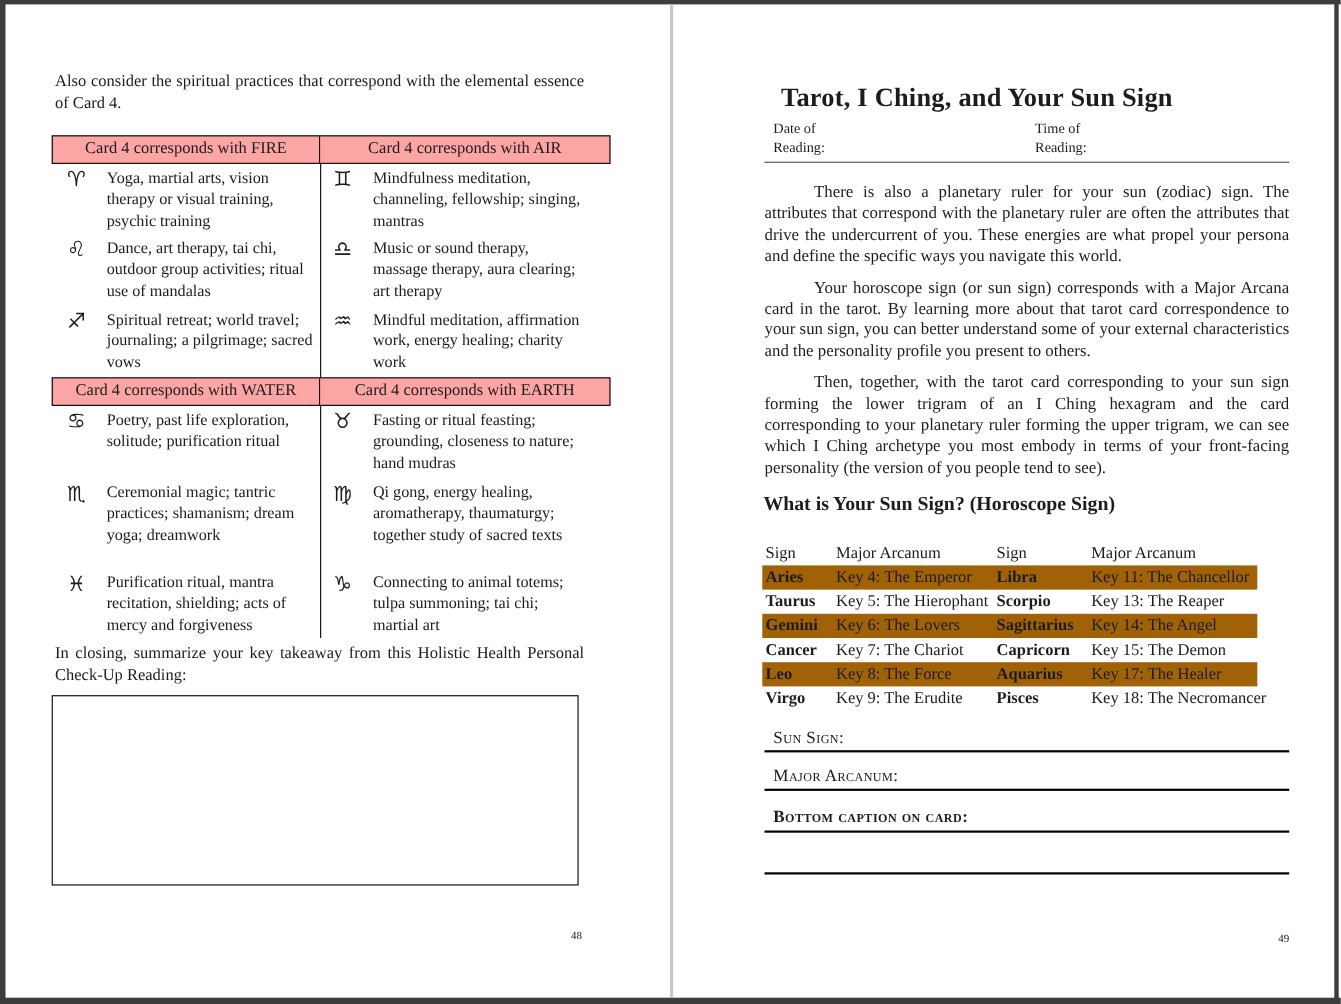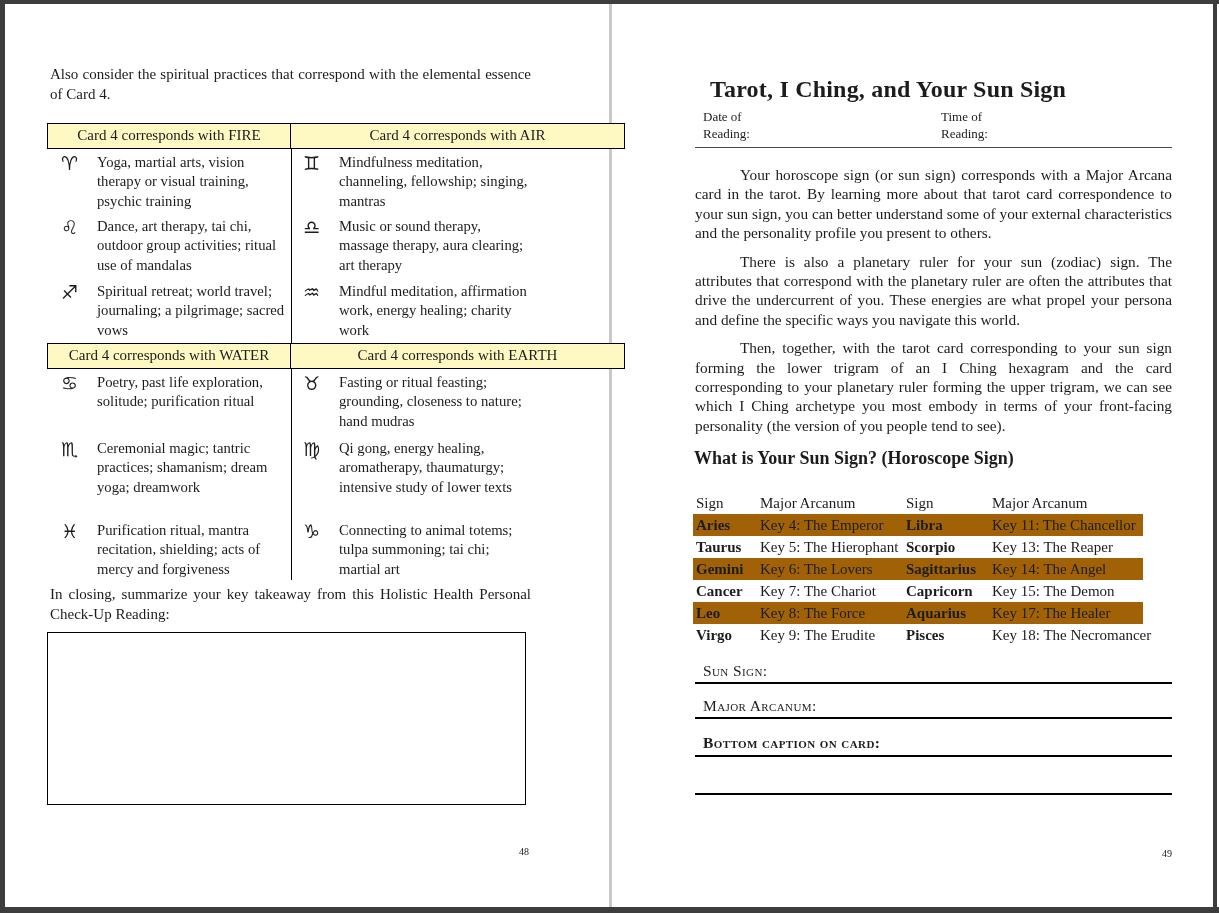--- a/index.html
+++ b/index.html
@@ -9,21 +9,21 @@
   .bar-top{left:0;top:0;width:1219px;height:4px;}
   .bar-bottom{left:0;top:907px;width:1219px;height:6px;}
   .bar-left{left:0;top:0;width:5px;height:913px;}
   .bar-right{left:1213px;top:0;width:4px;height:913px;}
   .page-divider{position:absolute;left:609px;top:4px;width:3px;height:903px;background:#c9c9c9;}
 
   
   .intro{position:absolute;left:50px;top:64px;width:481px;margin:0;
          font-size:15px;line-height:20px;text-align:justify;}
   .ztable{position:absolute;left:47px;top:123px;width:482px;height:460px;}
-  .zheader{position:absolute;left:0;width:578px;height:26px;background:#fef9c3;
+  .zheader{position:absolute;left:0;width:508px;height:26px;background:#fca5a5;
            border:1.5px solid #000;display:flex;box-sizing:border-box;}
   .zheader .hcell{flex:0 0 243px;text-align:center;font-size:15px;line-height:23px;
                   border-right:1px solid #000;box-sizing:border-box;}
   .zheader .hcell.last{flex:1;border-right:none;}
   .zdivider{position:absolute;left:244px;top:0;width:1px;height:457px;background:#000;}
   .trow{position:absolute;left:0;width:482px;display:flex;}
   .tcell{flex:0 0 244px;display:flex;}
   .tcell.right{flex:1;}
   .glyph{flex:none;width:36px;margin-left:14px;font-family:"DejaVu Sans",sans-serif;
          font-size:19px;line-height:21px;}
@@ -133,21 +133,21 @@
       </div>
     </div>
 
     <div class="trow" style="top:316px;">
       <div class="tcell">
         <span class="glyph">♏</span>
         <span class="ctext">Ceremonial magic; tantric practices; shamanism; dream yoga; dreamwork</span>
       </div>
       <div class="tcell right">
         <span class="glyph">♍</span>
-        <span class="ctext">Qi gong, energy healing, aromatherapy, thaumaturgy; intensive study of lower texts</span>
+        <span class="ctext">Qi gong, energy healing, aromatherapy, thaumaturgy; together study of sacred texts</span>
       </div>
     </div>
 
     <div class="trow" style="top:398px;">
       <div class="tcell">
         <span class="glyph">♓</span>
         <span class="ctext">Purification ritual, mantra recitation, shielding; acts of mercy and forgiveness</span>
       </div>
       <div class="tcell right">
         <span class="glyph">♑</span>
@@ -159,22 +159,22 @@
   <p class="closing">In closing, summarize your key takeaway from this Holistic Health Personal Check-Up Reading:</p>
   <div class="writebox"></div>
   <div class="pagenum left">48</div>
 
   <h1 class="title">Tarot, I Ching, and Your Sun Sign</h1>
   <div class="dt-label dt-date">Date of Reading:</div>
   <div class="dt-label dt-time">Time of Reading:</div>
   <div class="rule rule1"></div>
 
   <div class="paras">
+    <p>There is also a planetary ruler for your sun (zodiac) sign. The attributes that correspond with the planetary ruler are often the attributes that drive the undercurrent of you. These energies are what propel your persona and define the specific ways you navigate this world.</p>
     <p>Your horoscope sign (or sun sign) corresponds with a Major Arcana card in the tarot. By learning more about that tarot card correspondence to your sun sign, you can better understand some of your external characteristics and the personality profile you present to others.</p>
-    <p>There is also a planetary ruler for your sun (zodiac) sign. The attributes that correspond with the planetary ruler are often the attributes that drive the undercurrent of you. These energies are what propel your persona and define the specific ways you navigate this world.</p>
     <p>Then, together, with the tarot card corresponding to your sun sign forming the lower trigram of an I Ching hexagram and the card corresponding to your planetary ruler forming the upper trigram, we can see which I Ching archetype you most embody in terms of your front-facing personality (the version of you people tend to see).</p>
   </div>
 
   <h2 class="subhead">What is Your Sun Sign? (Horoscope Sign)</h2>
 
   <div class="stable">
     <div class="srow head">
       <span class="sc1">Sign</span>
       <span class="sc2">Major Arcanum</span>
       <span class="sc3">Sign</span>

